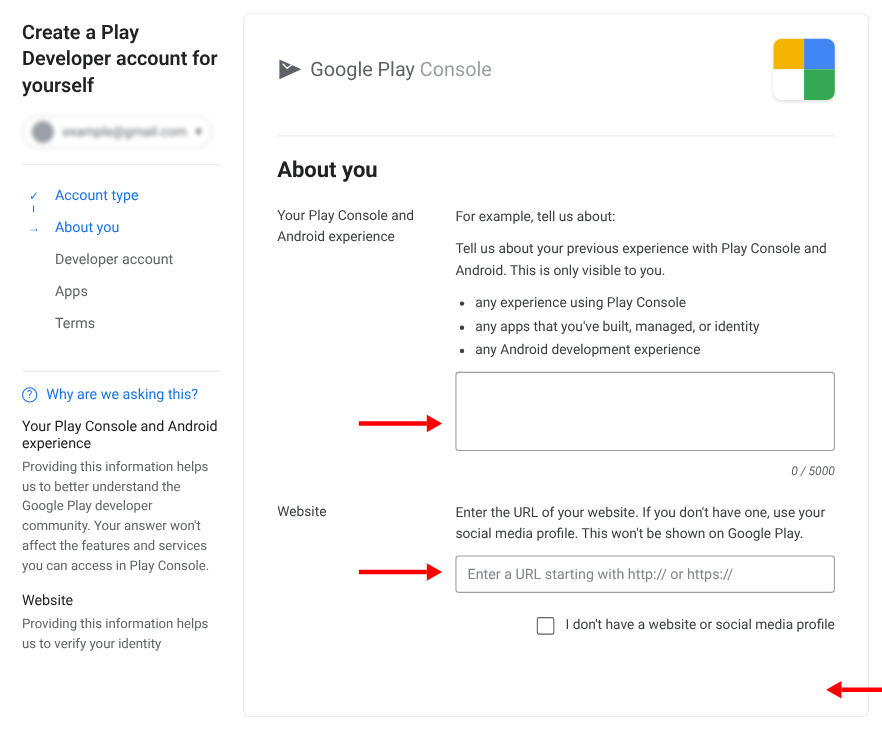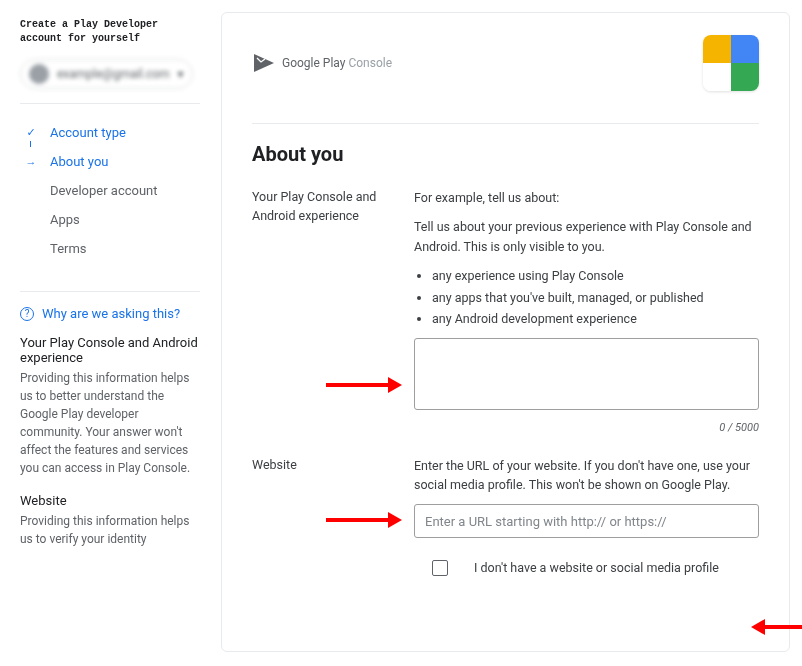--- a/index.html
+++ b/index.html
@@ -1,20 +1,20 @@
 <!DOCTYPE html>
 <html><head>
   <meta charset="utf-8">
   <style>
     * { box-sizing: border-box; margin: 0; padding: 0; }
     body { font-family: Roboto, Arial, sans-serif; background: #fff; width: 802px; height: 666px; overflow: hidden; display: flex; }
 
     
     .sidebar { width: 215px; padding: 18px 15px 0 20px; }
-    .sidebar-title { font-size: 10px; font-weight: 600; color: #202124; line-height: 1.35; margin-bottom: 14px; font-family: Liberation Mono, monospace; }
+    .sidebar-title { font-size: 18px; font-weight: 600; color: #202124; line-height: 1.35; margin-bottom: 14px; }
     .account-chip { display: flex; align-items: center; gap: 8px; border: 1px solid #dadce0; border-radius: 18px; padding: 4px 8px; width: fit-content; margin-bottom: 14px; filter: blur(2px); }
     .account-chip .avatar { width: 20px; height: 20px; border-radius: 50%; background: #9aa0a6; }
     .account-chip .email { font-size: 12px; color: #5f6368; }
     .account-chip .chev { font-size: 12px; color: #5f6368; }
     .hr-side { border: none; border-top: 1px solid #e8eaed; margin: 0 0 14px 0; }
 
     .steps { margin-bottom: 28px; }
     .step { display: flex; align-items: center; gap: 12px; font-size: 13px; padding: 7px 0 7px 4px; cursor: pointer; position: relative; }
     .step .icon { width: 14px; display: inline-flex; justify-content: center; color: #1a73e8; font-size: 11px; }
     .step.done .label { color: #1a73e8; }
@@ -26,21 +26,21 @@
     .hr-side2 { border: none; border-top: 1px solid #e8eaed; margin: 18px 0 14px 0; }
     .help-link { display: flex; align-items: center; gap: 8px; color: #1a73e8; font-size: 13px; margin-bottom: 14px; cursor: pointer; }
     .help-link .qicon { width: 14px; height: 14px; border: 1.5px solid #1a73e8; border-radius: 50%; display: inline-flex; align-items: center; justify-content: center; font-size: 10px; }
     .help-heading { font-size: 13px; color: #202124; margin-bottom: 4px; }
     .help-body { font-size: 12px; color: #5f6368; line-height: 1.5; margin-bottom: 16px; }
 
     
     .main { flex: 1; padding: 12px 12px 12px 6px; }
     .card { border: 1px solid #e8eaed; border-radius: 6px; padding: 22px 30px 18px 30px; height: 640px; position: relative; }
     .card-header { display: flex; justify-content: space-between; align-items: center; }
-    .gpc-logo { display: flex; align-items: center; gap: 8px; color: #5f6368; font-size: 12px; }
+    .gpc-logo { display: flex; align-items: center; gap: 8px; color: #5f6368; font-size: 18px; }
     .gpc-logo .tri { color: #5f6368; }
     .gpc-logo .tri svg { display: block; }
     .gpc-logo .gp { color: #5f6368; }
     .gpc-logo .cons { color: #9aa0a6; }
     .brand-square { width: 56px; height: 56px; border-radius: 8px; overflow: hidden; box-shadow: 0 1px 3px rgba(0,0,0,.12); display: grid; grid-template-columns: 1fr 1fr; grid-template-rows: 1fr 1fr; }
     .bs-a { background: #f4b400; } .bs-b { background: #4285f4; } .bs-c { background: #fff; } .bs-d { background: #34a853; }
     .hr-main { border: none; border-top: 1px solid #e8eaed; margin: 32px 0 18px 0; }
     .page-title { font-size: 20px; color: #202124; margin-bottom: 22px; }
 
     .field-row { display: flex; gap: 24px; margin-bottom: 20px; }
@@ -49,21 +49,21 @@
     .field-body p { margin-bottom: 10px; }
     .field-body ul { margin: 4px 0 10px 18px; }
     .field-body ul li { margin-bottom: 2px; }
 
     .ta { width: 100%; height: 72px; border: 1px solid #9e9e9e; border-radius: 3px; padding: 8px; font-family: inherit; font-size: 13px; resize: none; }
     .counter { text-align: right; font-size: 11px; color: #5f6368; margin-top: 3px; font-style: italic; }
 
     .inp { width: 100%; height: 34px; border: 1px solid #9e9e9e; border-radius: 3px; padding: 12px 10px; font-family: inherit; font-size: 13px; color: #3c4043; }
     .inp::placeholder { color: #80868b; }
 
-    .checkbox-row { display: flex; align-items: center; gap: 26px; margin-top: 20px; margin-left: 18px; }
+    .checkbox-row { display: flex; align-items: center; gap: 10px; margin-top: 20px; margin-left: 18px; justify-content: flex-end; }
     .checkbox { width: 16px; height: 16px; border: 1.8px solid #5f6368; border-radius: 2px; cursor: pointer; }
     .checkbox-label { font-size: 12.5px; color: #3c4043; }
 
     .footer { position: absolute; bottom: 18px; right: 30px; display: flex; align-items: center; gap: 16px; }
     .btn-back { font-size: 13px; color: #5f6368; background: none; border: none; padding: 8px 12px; cursor: pointer; }
     .btn-next { font-size: 13px; color: #fff; background: #1a73e8; border: none; padding: 9px 20px; border-radius: 3px; cursor: pointer; }
 
     
     .arrow { position: absolute; pointer-events: none; }
     .arrow svg { display: block; }
@@ -151,21 +151,21 @@
 
     <h2 class="page-title">About you</h2>
 
     <div class="field-row">
       <div class="field-label">Your Play Console and Android experience</div>
       <div class="field-body">
         <p>For example, tell us about:</p>
         <p>Tell us about your previous experience with Play Console and Android. This is only visible to you.</p>
         <ul>
           <li>any experience using Play Console</li>
-          <li>any apps that you've built, managed, or published</li>
+          <li>any apps that you've built, managed, or identity</li>
           <li>any Android development experience</li>
         </ul>
         <textarea class="ta" style=""></textarea>
         <div class="counter">0 / 5000</div>
       </div>
     </div>
 
     <div class="field-row">
       <div class="field-label">Website</div>
       <div class="field-body">

